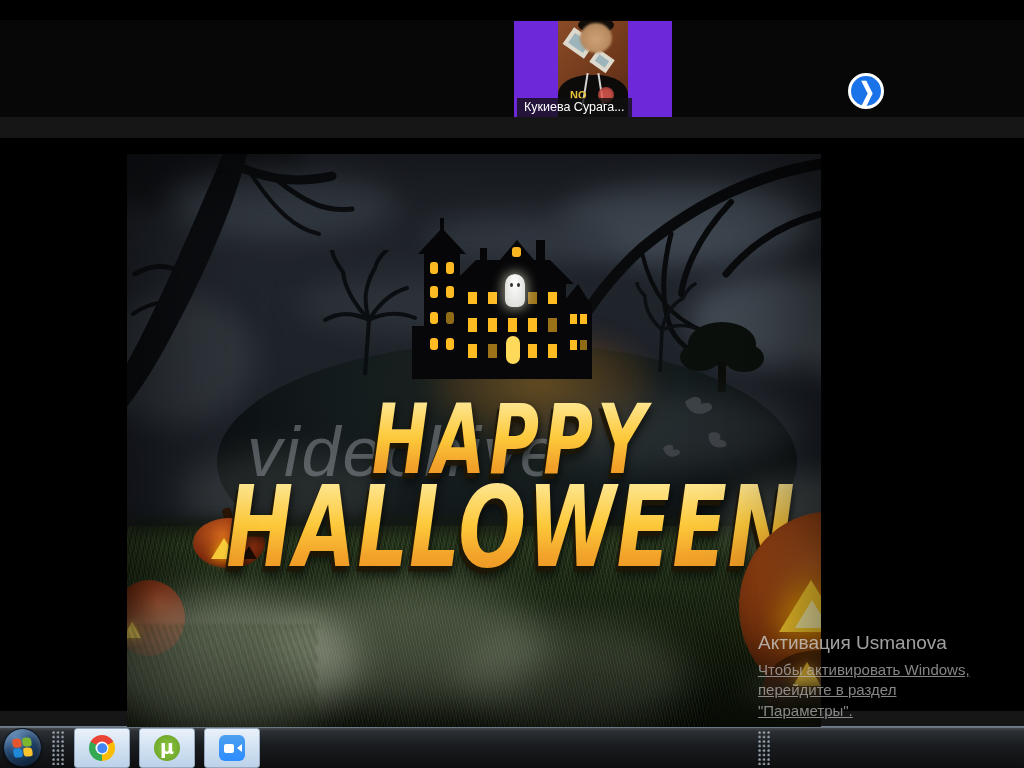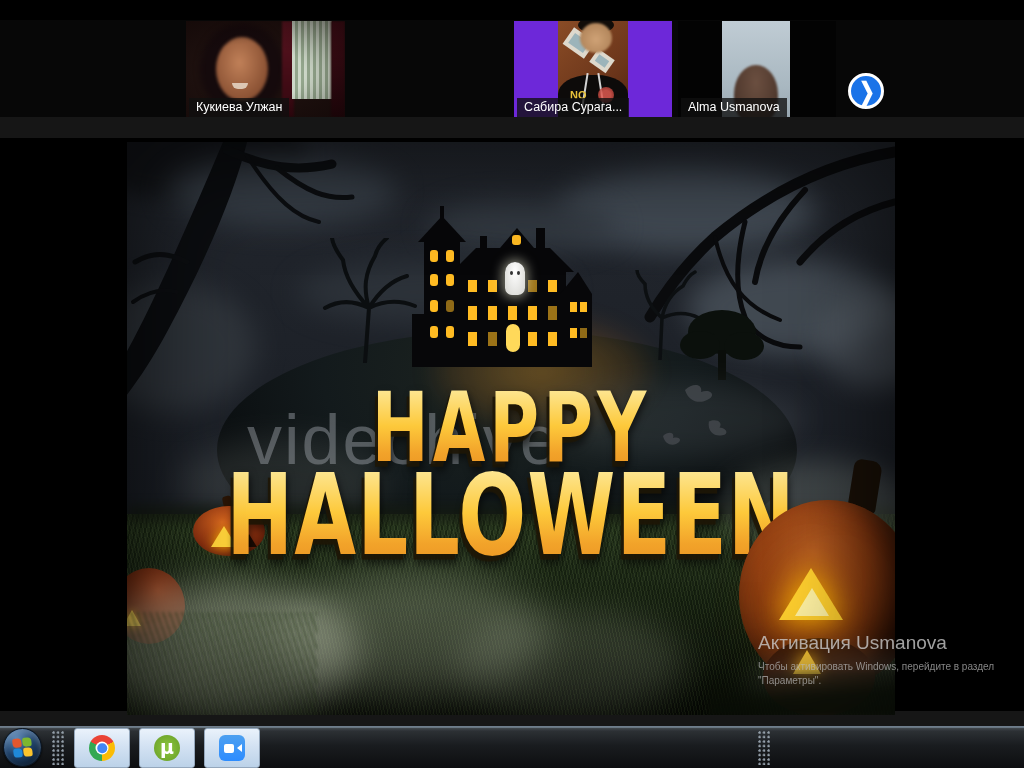--- a/index.html
+++ b/index.html
@@ -85,22 +85,22 @@
     background:radial-gradient(ellipse at 50% 30%,#6b4f40,#4c362b 80%);filter:blur(.8px);}
   
   .nextbtn{position:absolute;left:848px;top:53px;width:36px;height:36px;border-radius:50%;
     background:#1a73e8;border:3px solid #fff;display:flex;align-items:center;justify-content:center;}
   .nextbtn span{color:#fff;font-size:19px;font-weight:bold;line-height:1;margin-left:2px;
     transform:scaleY(1.3);}
 
   
   .share{position:absolute;left:0;top:117px;width:1024px;height:609px;background:#161616;}
   .stage{position:absolute;left:0;top:21px;width:1024px;height:573px;background:#000;}
-  .scene{position:absolute;left:127px;top:4px;width:768px;height:573px;overflow:hidden;
-    background:linear-gradient(#23272e,#1b1f26 55%,#161a1f);}
+  .scene{position:absolute;left:127px;top:16px;width:694px;height:573px;overflow:hidden;
+    background:linear-gradient(#23272e,#1b1f26 55%,#161a1f);font-style:italic;}
   .cloud{position:absolute;border-radius:50%;filter:blur(14px);}
   .c1{left:40px;top:14px;width:230px;height:70px;background:#3a424b;opacity:.85;}
   .c2{left:430px;top:26px;width:260px;height:84px;background:#454e58;opacity:.9;}
   .c3{left:560px;top:118px;width:210px;height:95px;background:#4d565f;opacity:.75;}
   .c4{left:170px;top:118px;width:270px;height:64px;background:#2e343b;opacity:.85;}
   .c5{left:-40px;top:140px;width:170px;height:130px;background:#3a4046;opacity:.6;}
   .c6{left:300px;top:58px;width:190px;height:52px;background:#343b43;opacity:.9;}
   .c7{left:-50px;top:-34px;width:230px;height:92px;background:#14161a;opacity:.95;filter:blur(10px);}
   .c8{left:690px;top:150px;width:120px;height:95px;background:#5b636c;opacity:.55;}
   .treesvg{position:absolute;}
@@ -174,21 +174,21 @@
     background:linear-gradient(175deg,rgba(20,30,12,.0),rgba(14,20,9,.9) 55%);
     filter:blur(3px);}
   .frontgrass2{position:absolute;left:-10px;top:470px;width:200px;height:105px;z-index:11;
     background:repeating-linear-gradient(70deg,rgba(40,58,26,.55) 0 2px,rgba(10,14,6,.0) 2px 6px);
     filter:blur(1.5px);}
   .vignette{position:absolute;inset:0;z-index:15;pointer-events:none;
     box-shadow:inset 0 0 90px 25px rgba(0,0,0,.55);}
   .activation{position:absolute;left:758px;top:494px;z-index:20;width:240px;
     font-family:"Liberation Sans",sans-serif;}
   .activation .a1{font-size:19px;color:rgba(205,205,205,.78);margin-bottom:6px;}
-  .activation .a2,.activation .a3{font-size:10px;color:rgba(185,185,185,.72);line-height:1.35;}
+  .activation .a2,.activation .a3{font-size:15px;color:rgba(185,185,185,.72);line-height:1.35;text-decoration:underline;}
 
   
   .taskbar{position:absolute;left:0;top:726px;width:1024px;height:42px;
     background:linear-gradient(#4a5157 0%,#2c3034 10%,#191c1f 45%,#0d0e10 100%);
     border-top:1px solid #6f7d8c;box-shadow:inset 0 1px 0 rgba(170,195,215,.35);}
   .startorb{position:absolute;left:3px;top:1px;width:39px;height:39px;border-radius:50%;
     background:radial-gradient(circle at 35% 28%,#5d89b8,#1d3f66 45%,#0a1828 85%);
     border:1px solid #0a1420;box-shadow:inset 0 4px 6px rgba(200,225,255,.35), 0 1px 2px rgba(0,0,0,.8);}
   .orbflag{position:absolute;left:9px;top:9px;width:20px;height:20px;transform:rotate(-6deg);}
   .orbflag i{position:absolute;width:9px;height:9px;border-radius:2px 4px 2px 4px;}
@@ -236,53 +236,37 @@
   .clock{text-align:right;font-size:11px;line-height:1.35;color:#fff;margin-left:2px;margin-right:4px;}
 </style>
 </head>
 <body>
 
 <div class="screen">
 
 
   <div class="strip">
 
-    <div class="thumb t1">
-      <div class="hair"></div>
-      <div class="face"></div>
-      <div class="smile"></div>
-      <div class="curtain"></div>
-      <div class="window"></div>
-      <div class="curtain2"></div>
-      <div class="shade"></div>
-      <span class="namelabel">Кукиева Улжан</span>
-    </div>
 
 
     <div class="thumb t3">
       <div class="vid">
         <div class="frame fr1"></div>
         <div class="frame fr2"></div>
         <div class="hairc"></div>
         <div class="head"></div>
         <div class="shirt"></div>
         <div class="cord1"></div>
         <div class="cord2"></div>
         <div class="no">NO</div>
         <div class="dot"></div>
       </div>
-      <span class="namelabel">Сабира Сурага...</span>
-    </div>
-
-    <div class="thumb t4">
-      <div class="vid">
-        <div class="head"></div>
-      </div>
-      <span class="namelabel">Alma Usmanova</span>
-    </div>
+      <span class="namelabel">Кукиева Сурага...</span>
+    </div>
+
 
     <div class="nextbtn">
       <span>❯</span>
     </div>
   </div>
 
   <div class="share">
     <div class="stage">
       <div class="scene">
 

